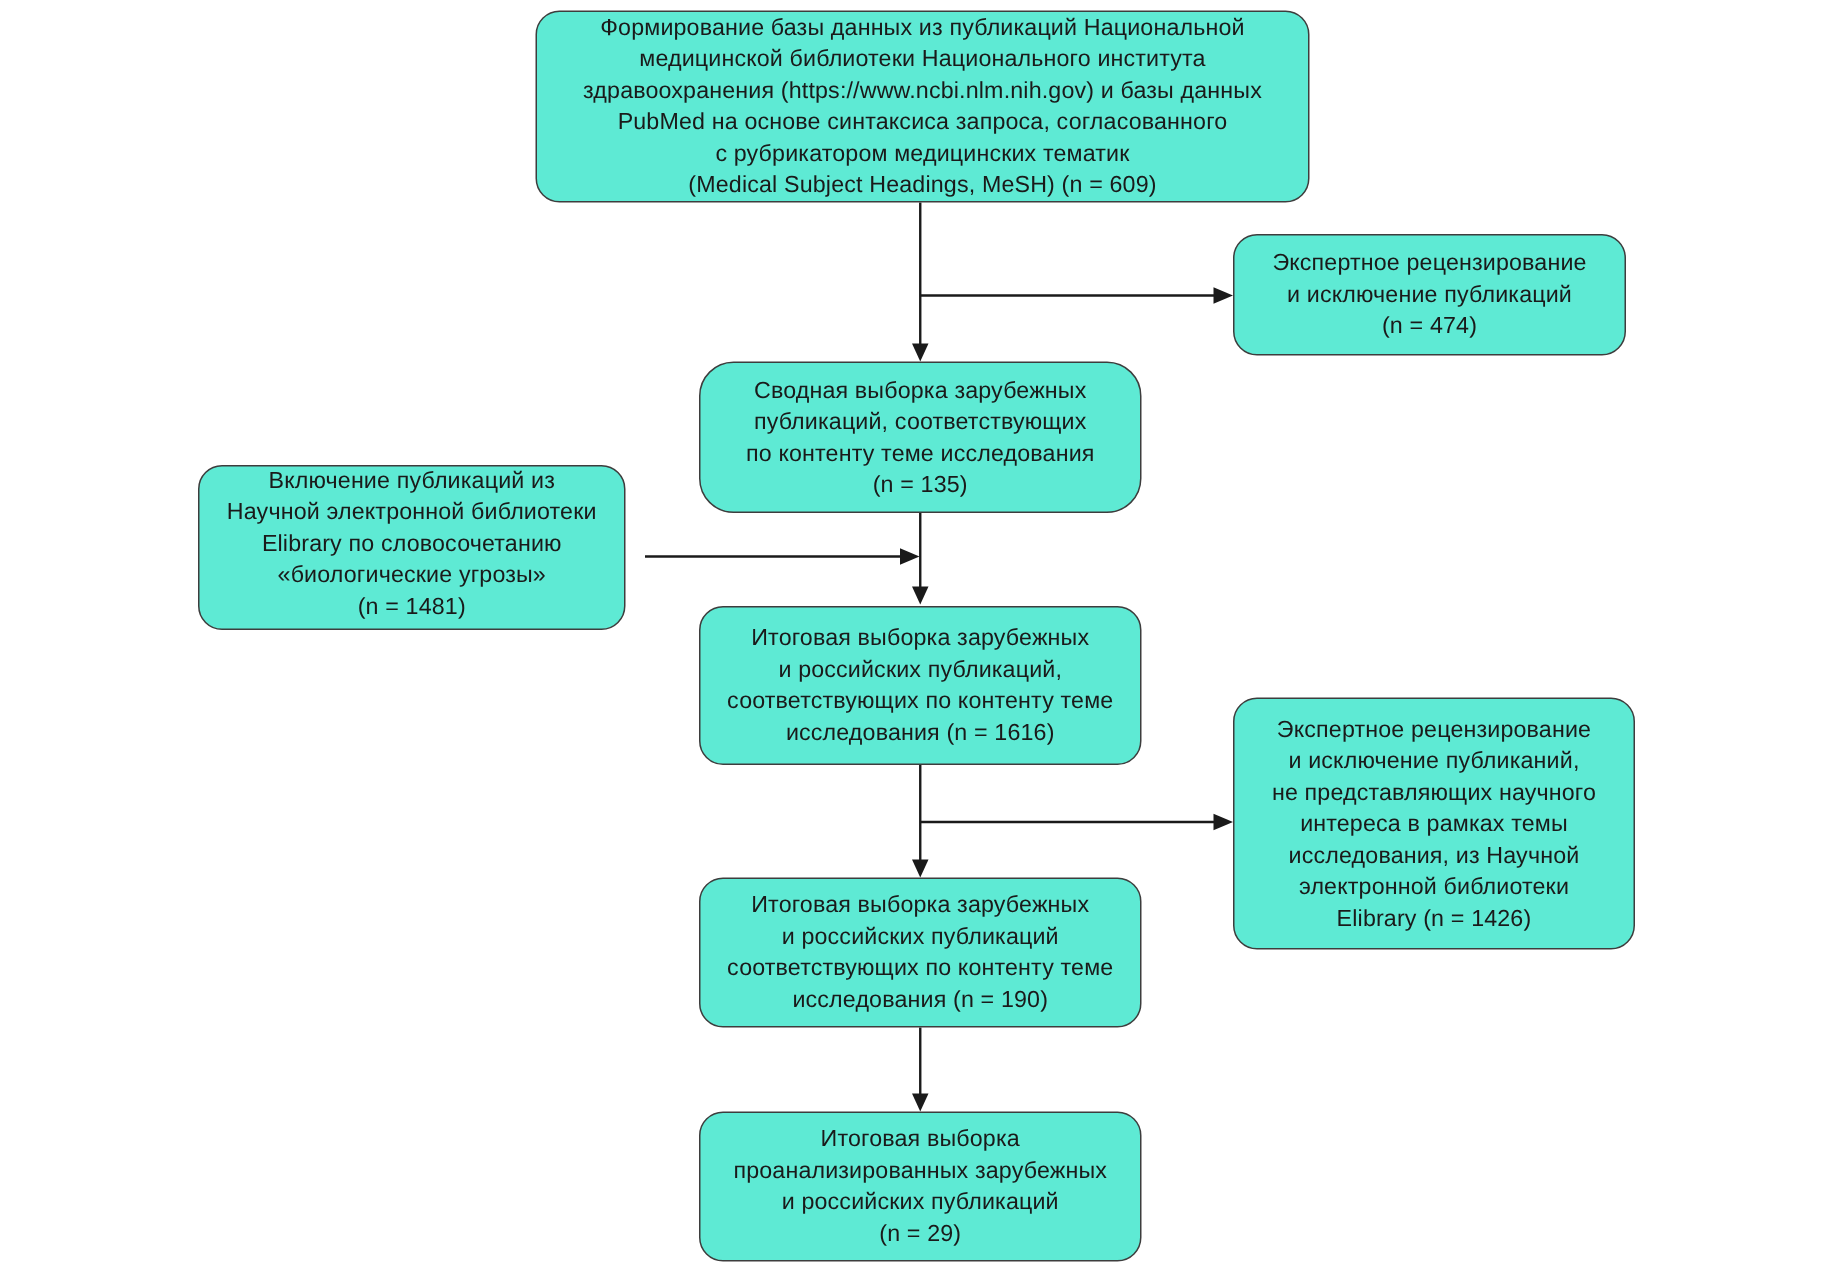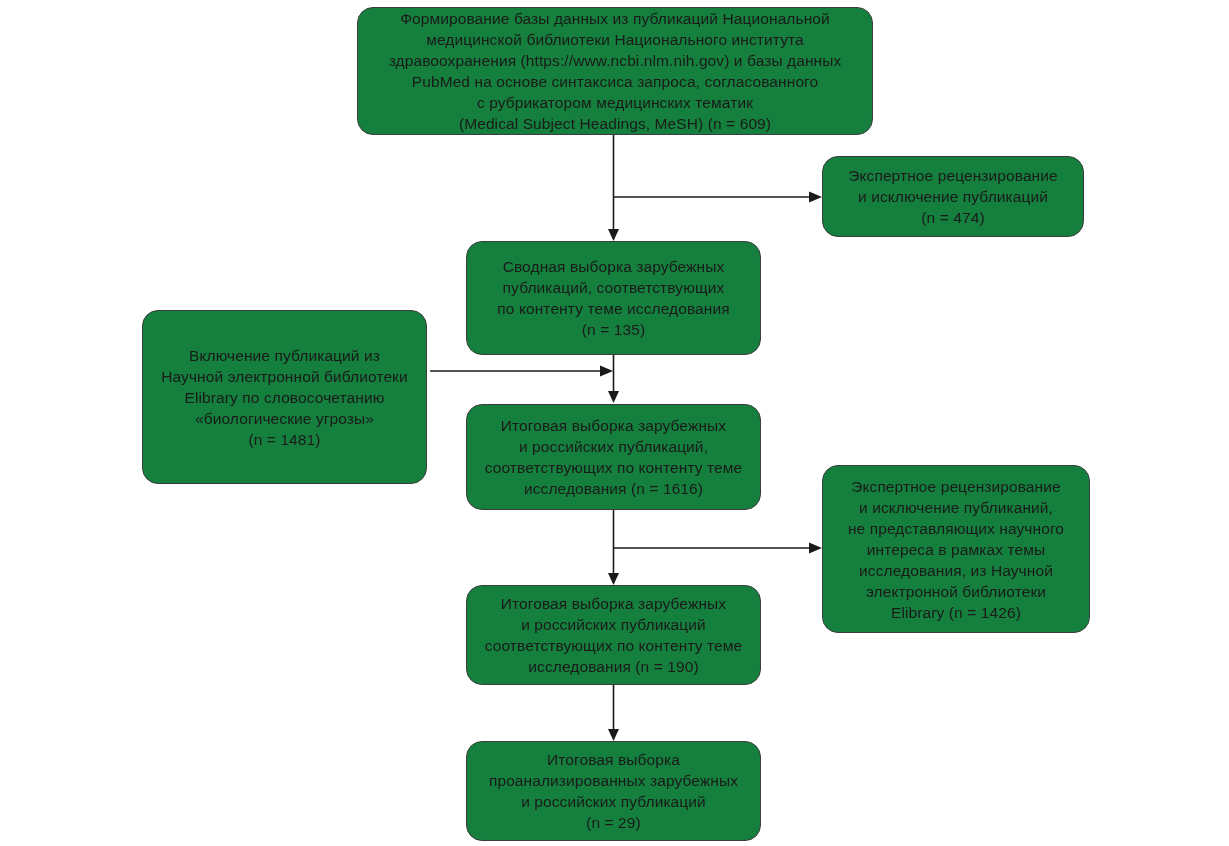--- a/index.html
+++ b/index.html
@@ -19,39 +19,39 @@
     position: absolute;
     left: 0; top: 0;
     width: 1229px;
     height: 846px;
   }
   .flow-box {
     position: absolute;
     box-sizing: border-box;
     border: 1.6px solid #3d3d3d;
     border-radius: 16px;
-    background: #15803d;
+    background: #5eead4;
     display: flex;
     align-items: center;
     justify-content: center;
     padding: 4px 10px;
   }
   .flow-box .box-text {
     white-space: pre-line;
     text-align: center;
     font-size: 15.5px;
     line-height: 21px;
     color: #1a1a1a;
     letter-spacing: 0.1px;
   }
   
   .box-source   { left: 357px; top: 7px;   width: 516px; height: 128px; }
   .box-excl1    { left: 822px; top: 156px; width: 262px; height: 81px;  }
-  .box-summary  { left: 466px; top: 241px; width: 295px; height: 114px; }
-  .box-elibrary { left: 142px; top: 310px; width: 285px; height: 174px; }
+  .box-summary  { left: 466px; top: 241px; width: 295px; height: 101px; border-radius: 23px; }
+  .box-elibrary { left: 132px; top: 310px; width: 285px; height: 110px; align-items: flex-end; }
   .box-comb1616 { left: 466px; top: 404px; width: 295px; height: 106px; }
   .box-excl2    { left: 822px; top: 465px; width: 268px; height: 168px; }
   .box-comb190  { left: 466px; top: 585px; width: 295px; height: 100px; }
   .box-final    { left: 466px; top: 741px; width: 295px; height: 100px;  }
 </style>
 </head>
 <body>
 
 <div class="canvas">
 

